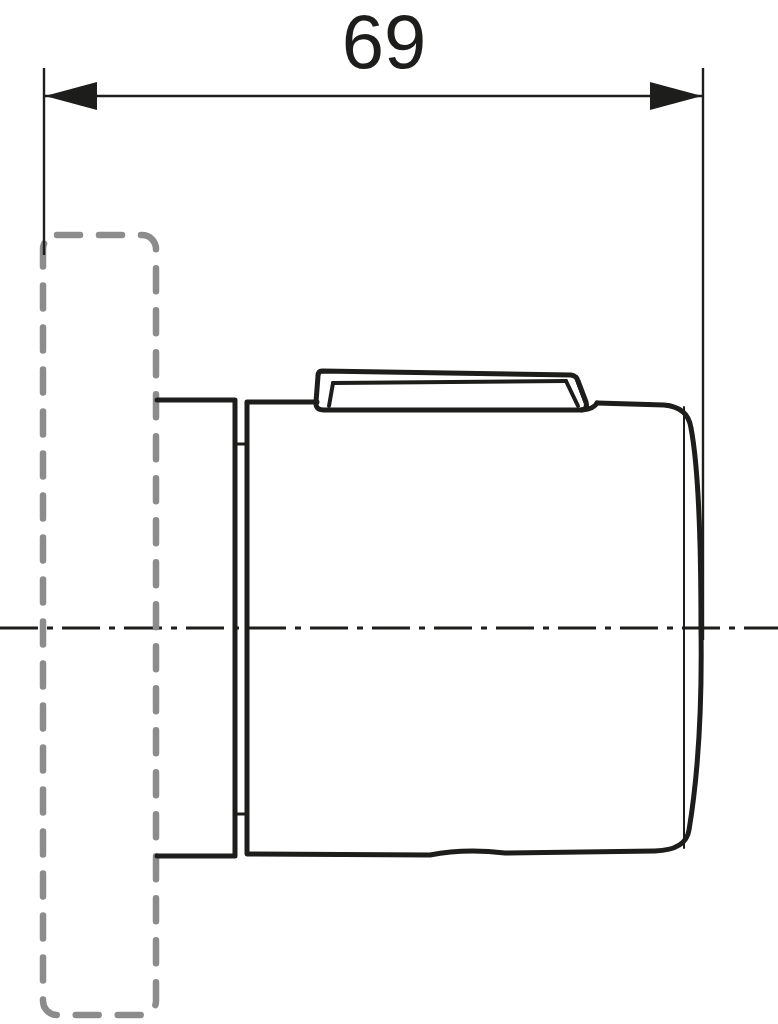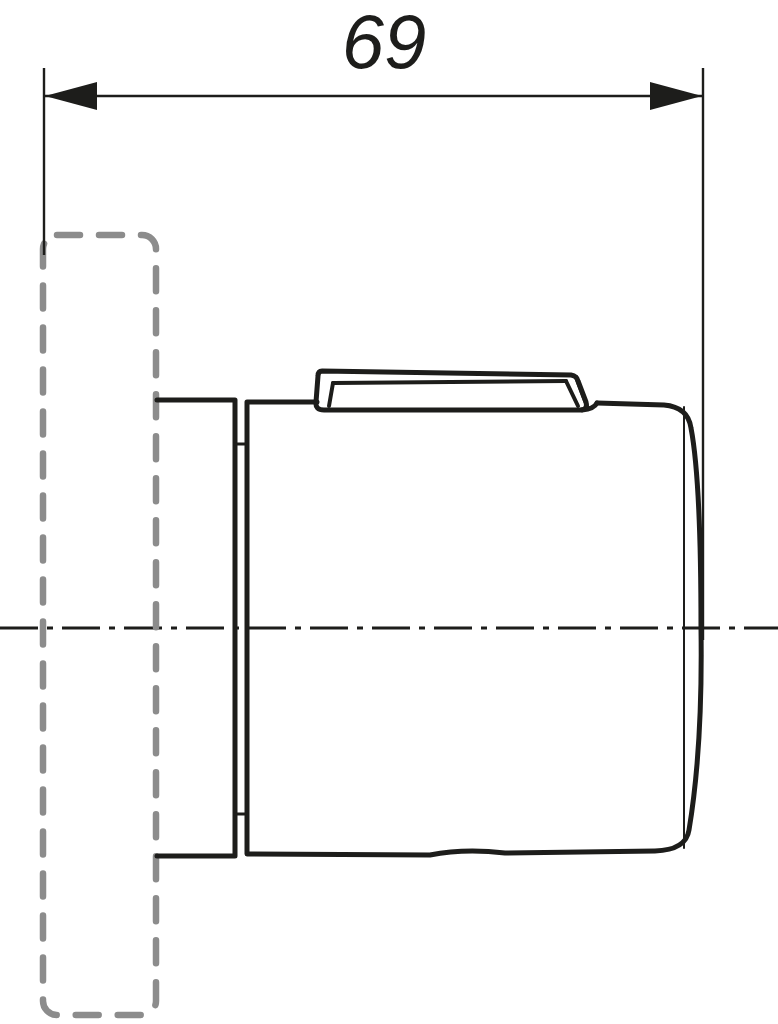--- a/index.html
+++ b/index.html
@@ -13,21 +13,20 @@
     padding: 0;
     background: var(--paper);
     font-family: "Liberation Sans", sans-serif;
   }
   .canvas {
     position: relative;
     width: 778px;
     height: 1024px;
     background: var(--paper);
     overflow: hidden;
-    font-style: italic;
   }
   svg { display: block; width: 778px; height: 1024px; }
 
   .ink-stroke      { stroke: var(--ink); fill: none; }
   .ink-fill        { fill: var(--ink); stroke: none; }
   .ghost-stroke    { stroke: var(--ghost); fill: none; }
 
   .outline         { stroke-width: 5; stroke-linejoin: round; stroke-linecap: round; }
   .outline-thin    { stroke-width: 4; stroke-linejoin: round; stroke-linecap: round; }
   .seam            { stroke-width: 2; stroke-linecap: round; }

